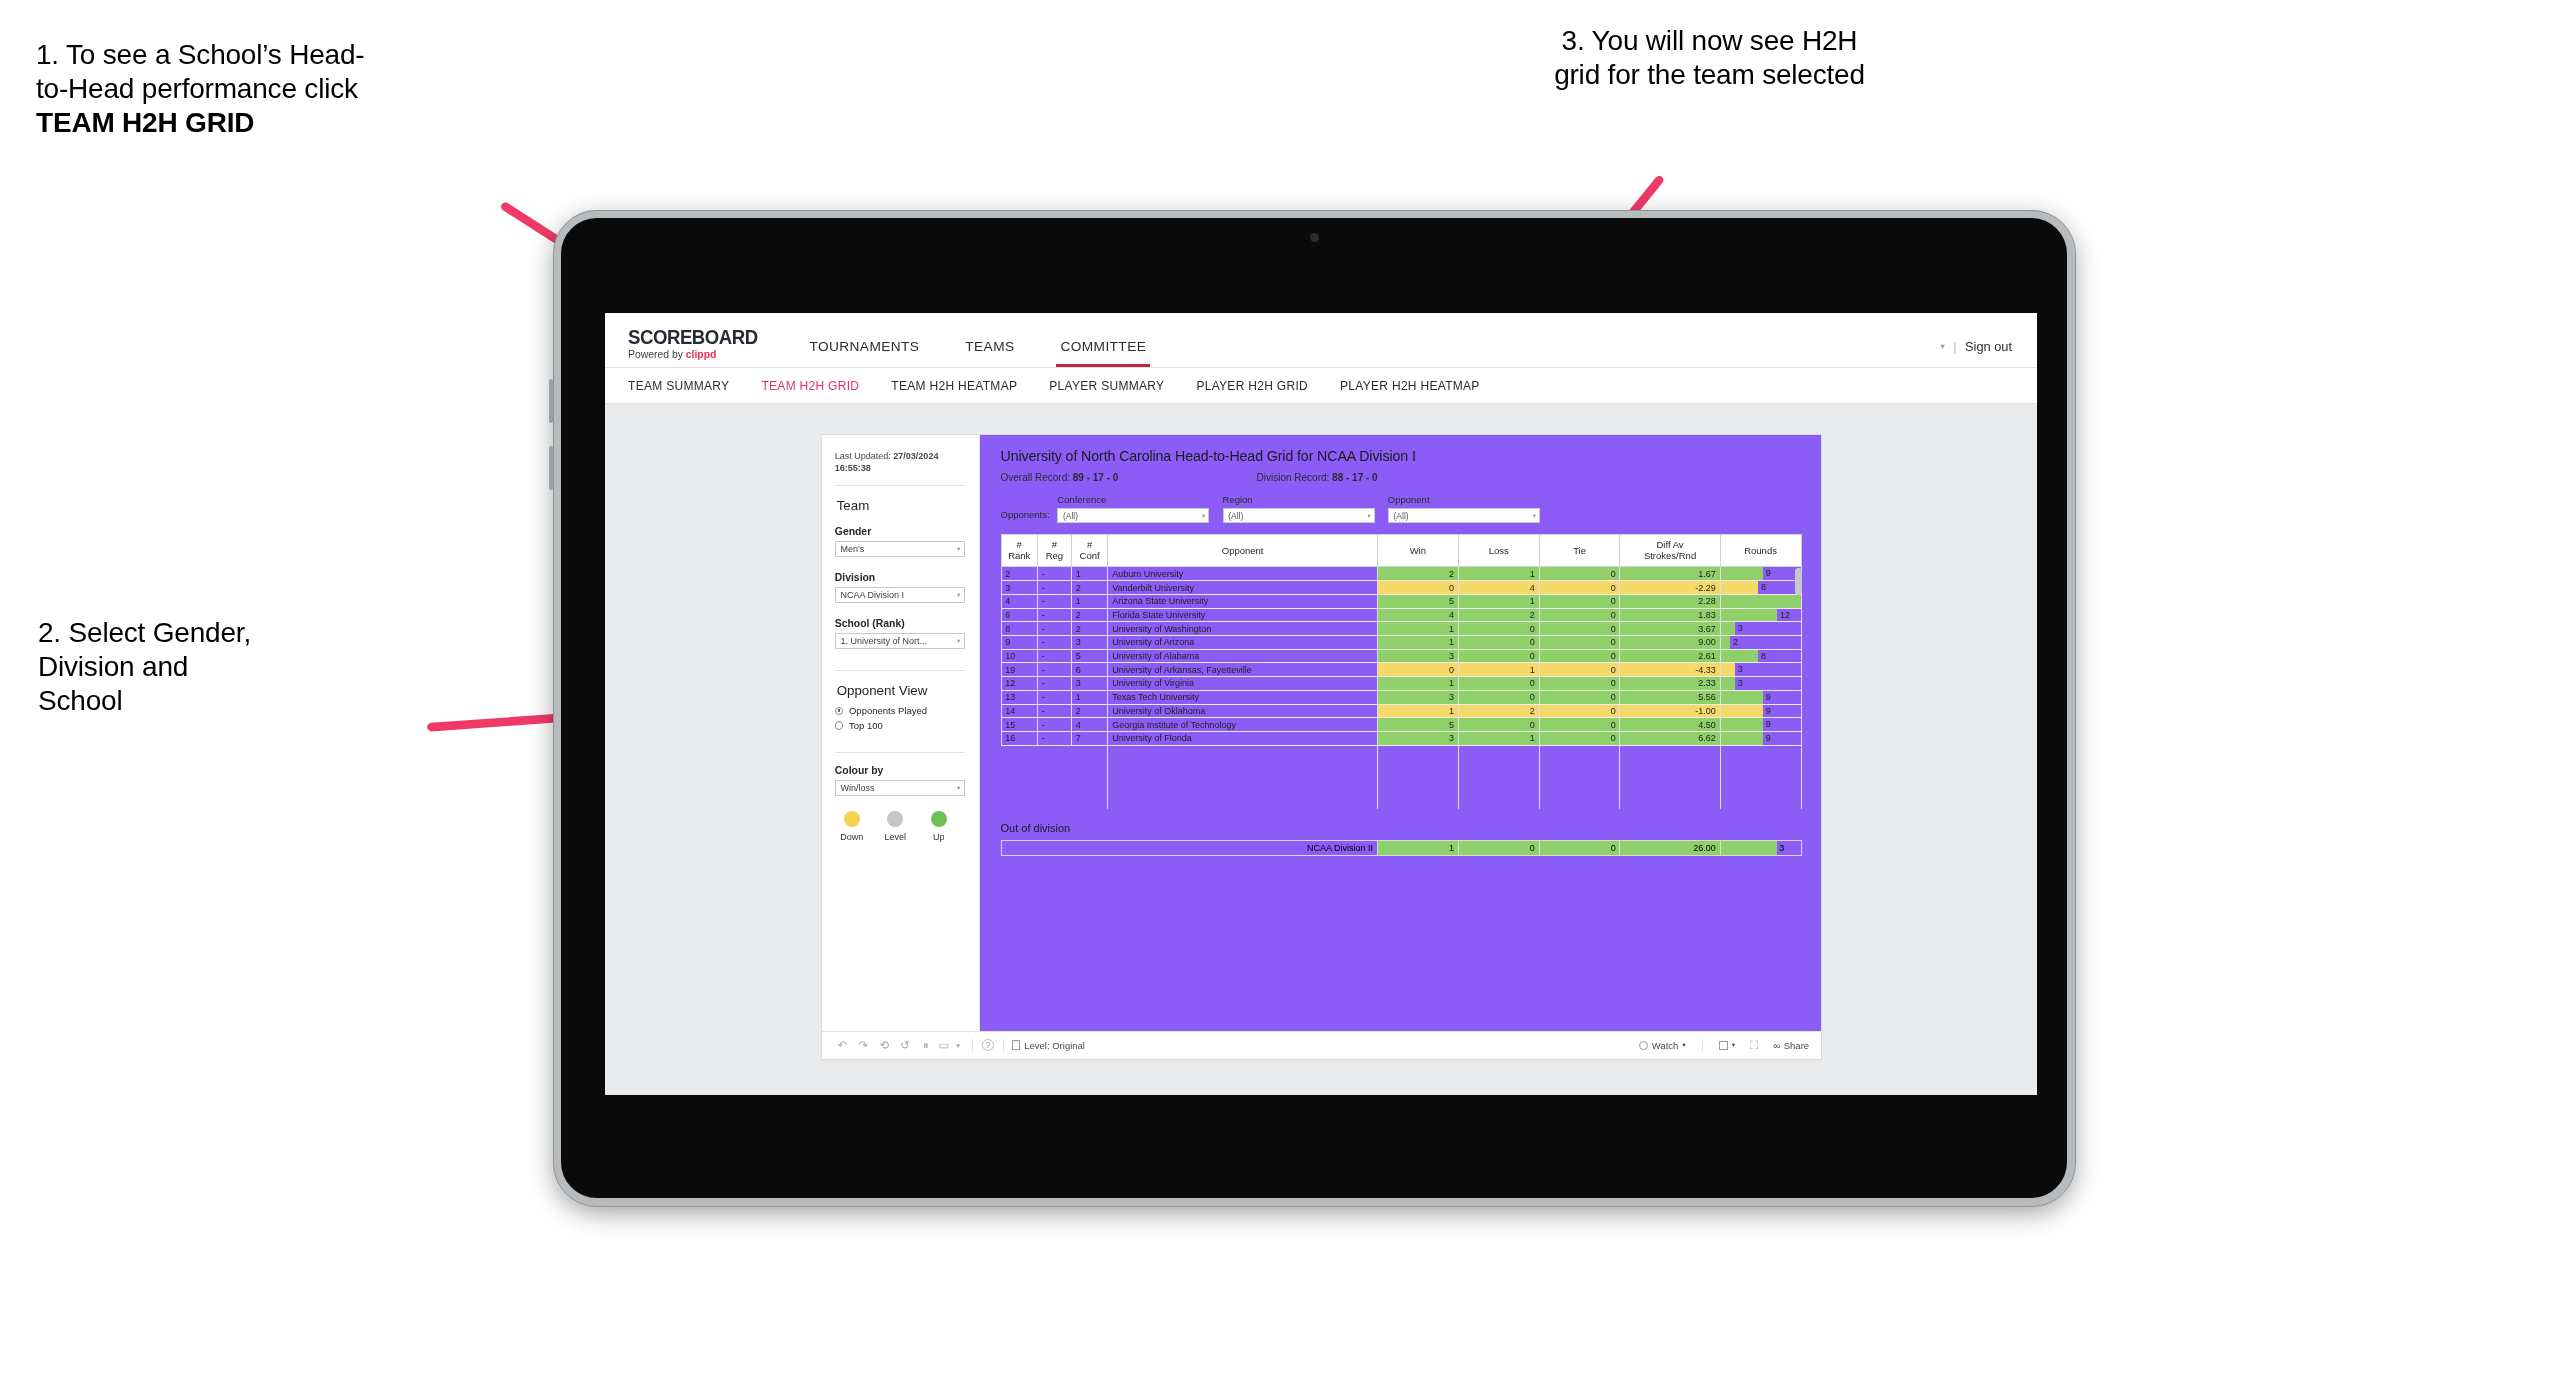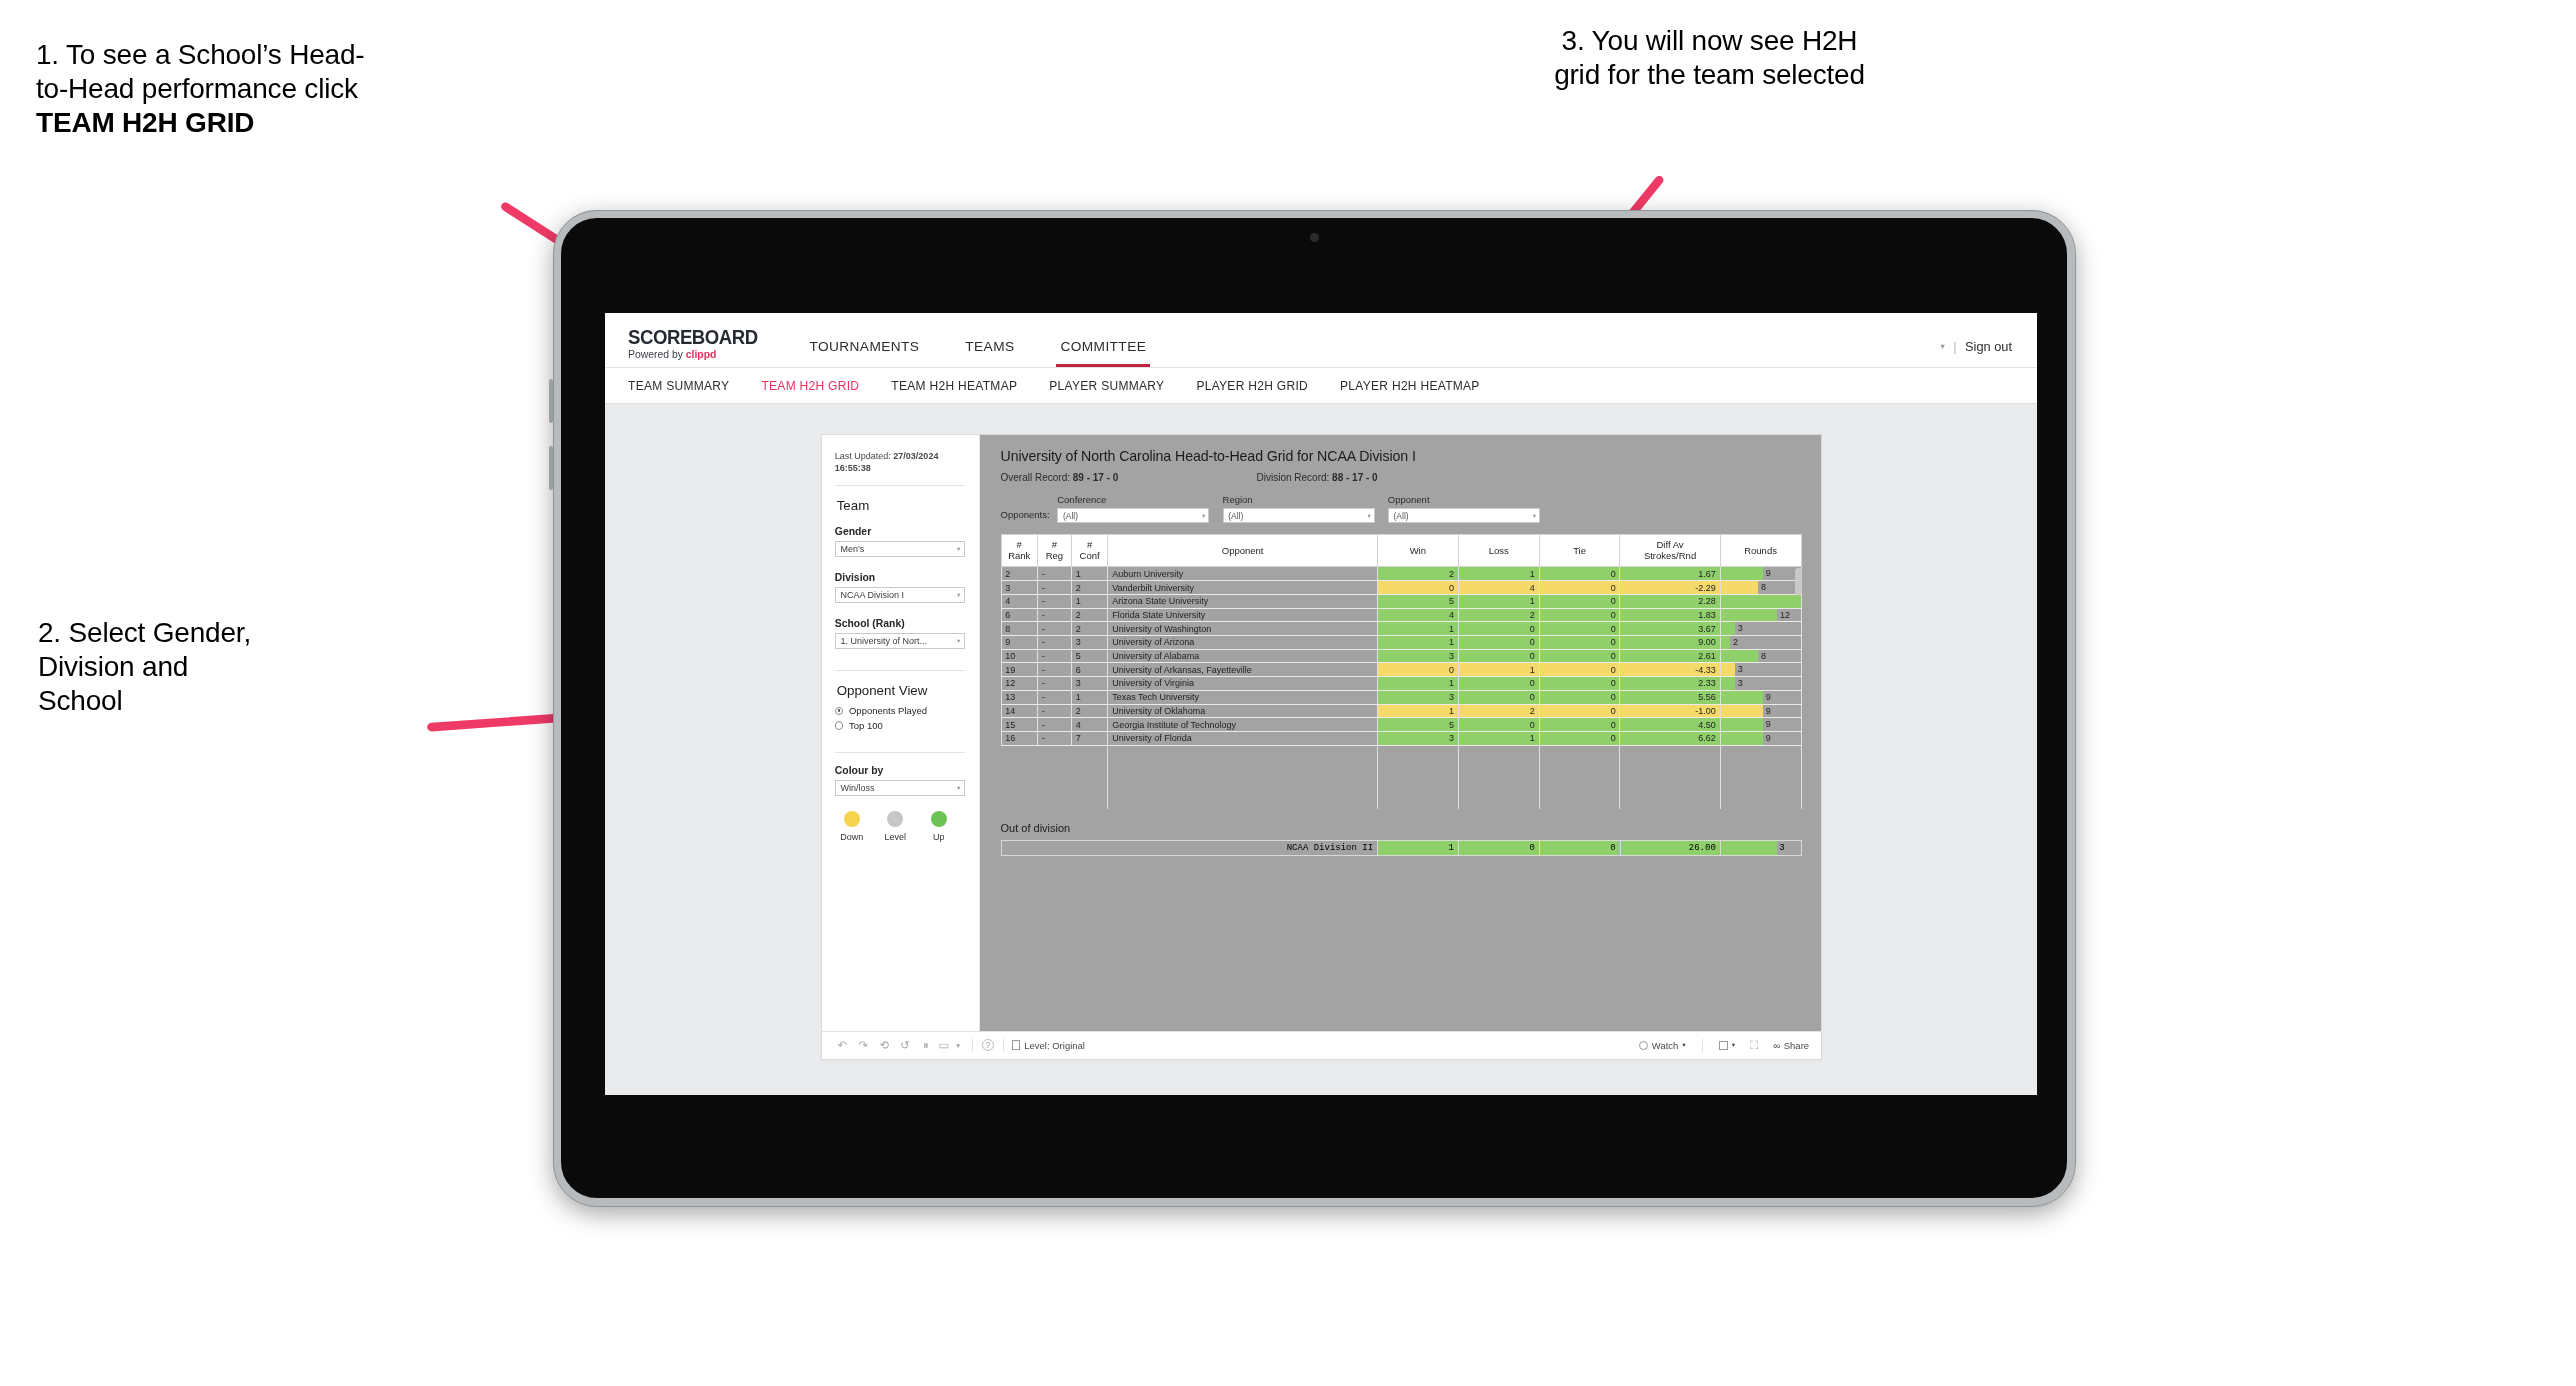--- a/index.html
+++ b/index.html
@@ -103,21 +103,21 @@
     padding: 0 17px 0 0; margin-right: 15px; cursor:pointer;
   }
   .subnav-item.active { color:#e8305f; }
 
   
   #vizarea { padding: 30px 0 0 0; height: calc(100% - 91px); }
 
   #vizcard {
     margin: 0 auto;
     width: 1001px; height: 626px;
-    background:#a3a3a3;
+    background:#8b5cf6;
     border: 0.9px solid #d9dbde;
     display:flex; flex-direction:column;
     box-shadow: 0 0.9px 1.9px rgba(0,0,0,.04);
   }
   #vizbody { display:flex; flex:1; min-height:0; }
 
   
   #panel {
     width: 158px; flex:0 0 158px;
     padding: 15px 13.3px 0 13.3px;
@@ -186,21 +186,21 @@
   td.name { text-align:left; }
   td.rank { text-align:left; }
   .rounds-cell { padding:0 !important; position:relative; }
   .rounds-bar { position:absolute; left:0; top:0; bottom:0; }
   .rounds-val { position:relative; padding-left:2.8px; font-size:9px; line-height:12.7px; display:inline-block;}
   .scroller {
     position:absolute; right:0; top:0; width:6.6px; background:#c9c9c9; border-radius:3.8px;
   }
 
   .ood-title { font-size:11px; color:#1b1b1b; margin: 13.3px 0 5.7px 0;}
-  table.ood { border-collapse:collapse; width:100%; table-layout:fixed; font-size:9px;font-family:Liberation Mono, monospace;}
+  table.ood { border-collapse:collapse; width:100%; table-layout:fixed; font-size:9px;}
   table.ood td { border:0.9px solid #d9d9d9; height:14.2px; padding:0 3.8px; }
 
   
   #toolbar {
     height: 28.4px; border-top:0.9px solid #e2e2e2; background:#fff;
     display:flex; align-items:center; padding: 0 11.4px;
     color:#9a9a9a; font-size:9.5px; gap:1.9px;
   }
   .tb-ico { width:19px; text-align:center; font-size:11.4px; color:#a6a6a6; cursor:pointer;}
   .tb-div { width:0.9px; height:13.3px; background:#e0e0e0; margin:0 6.6px; }

